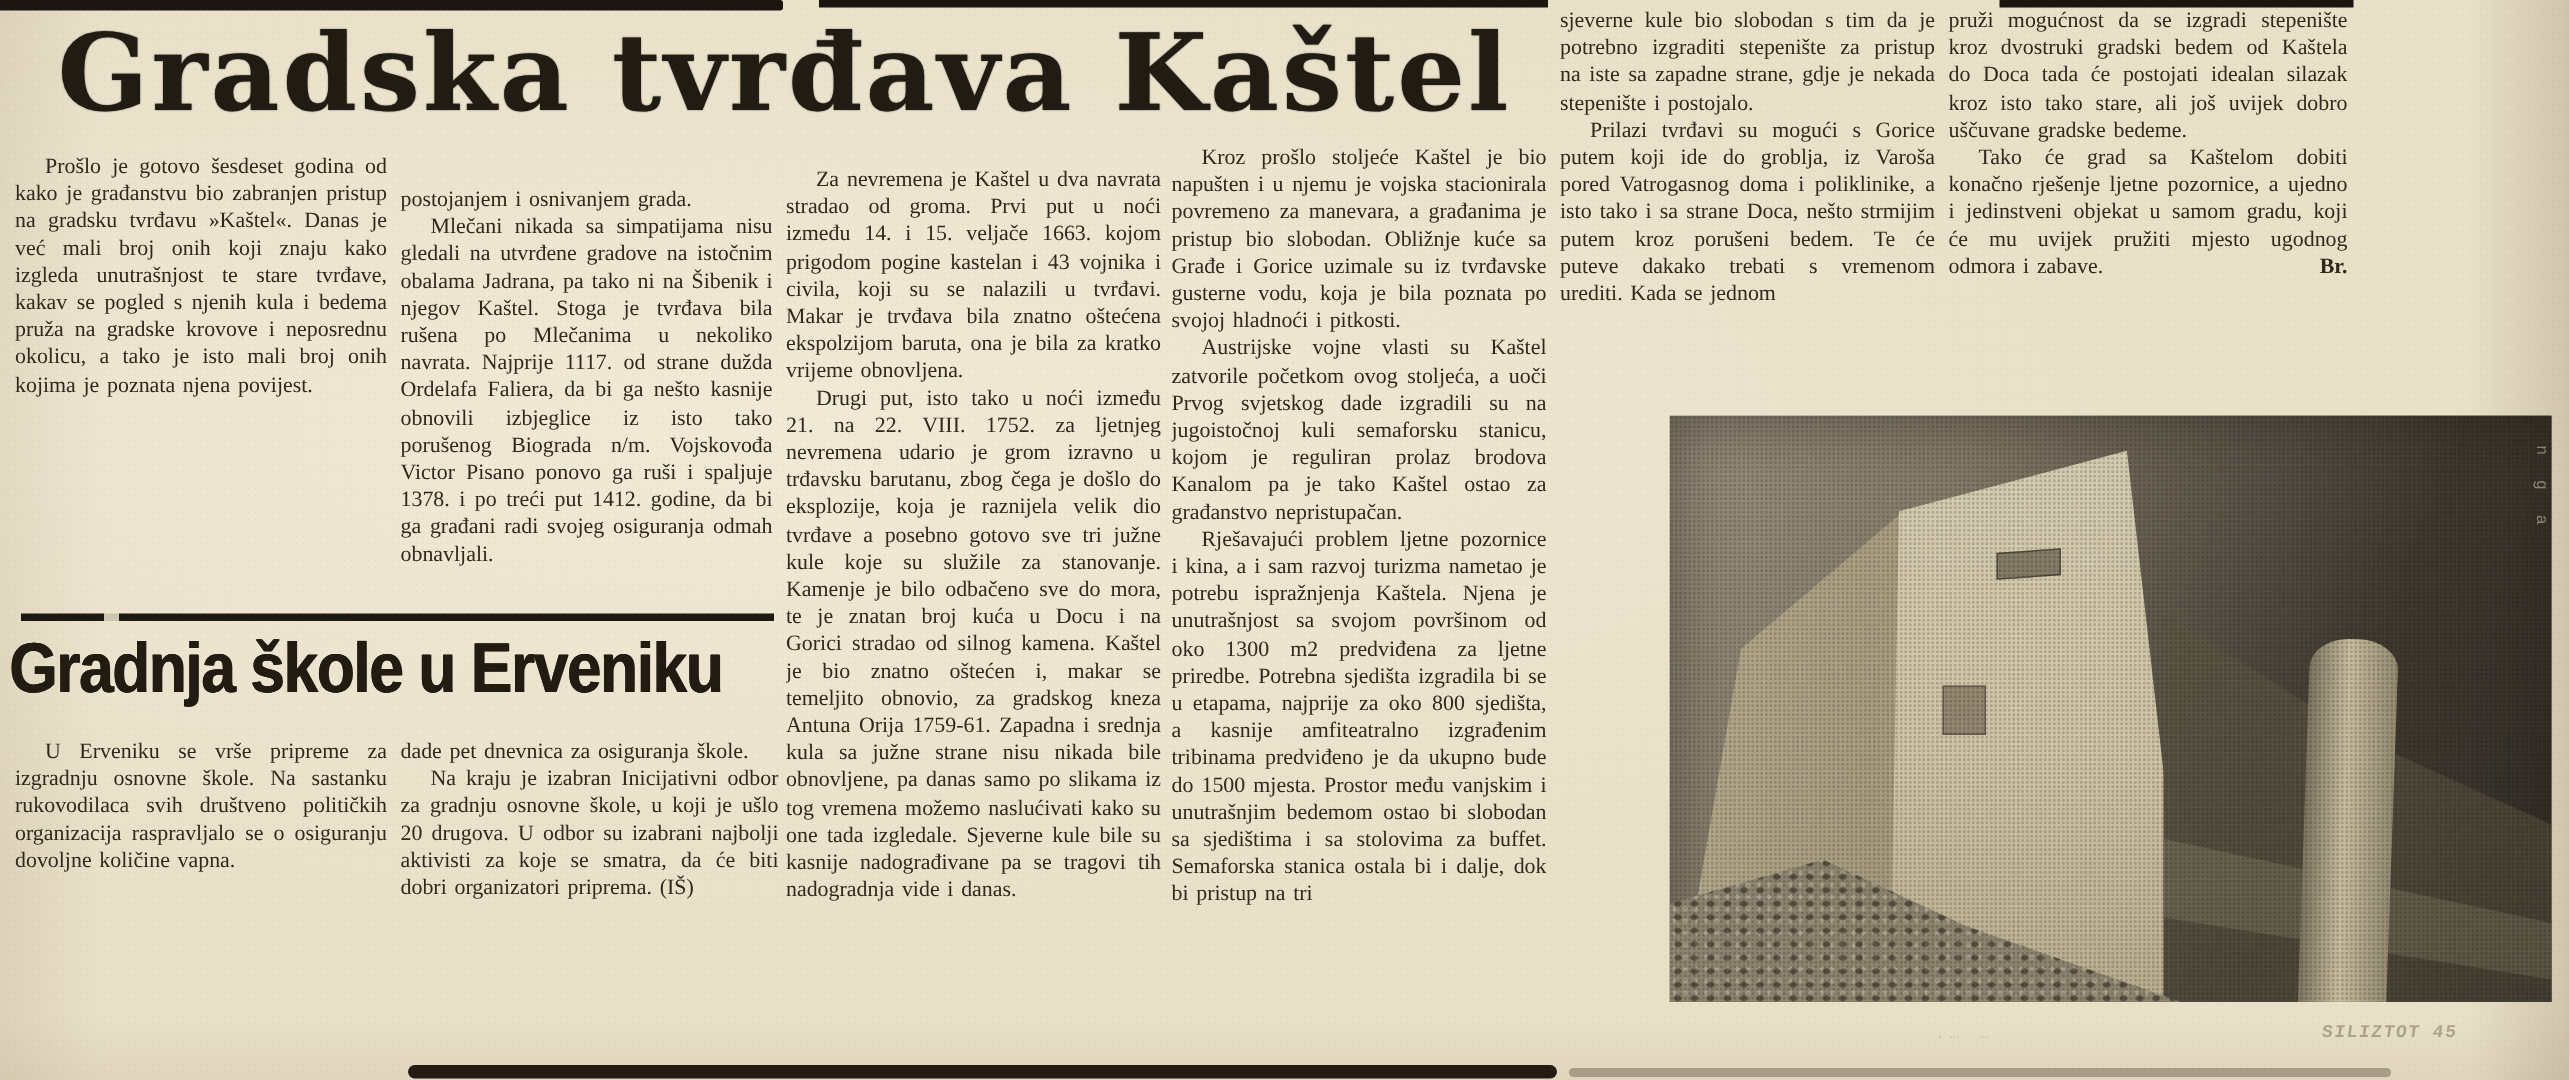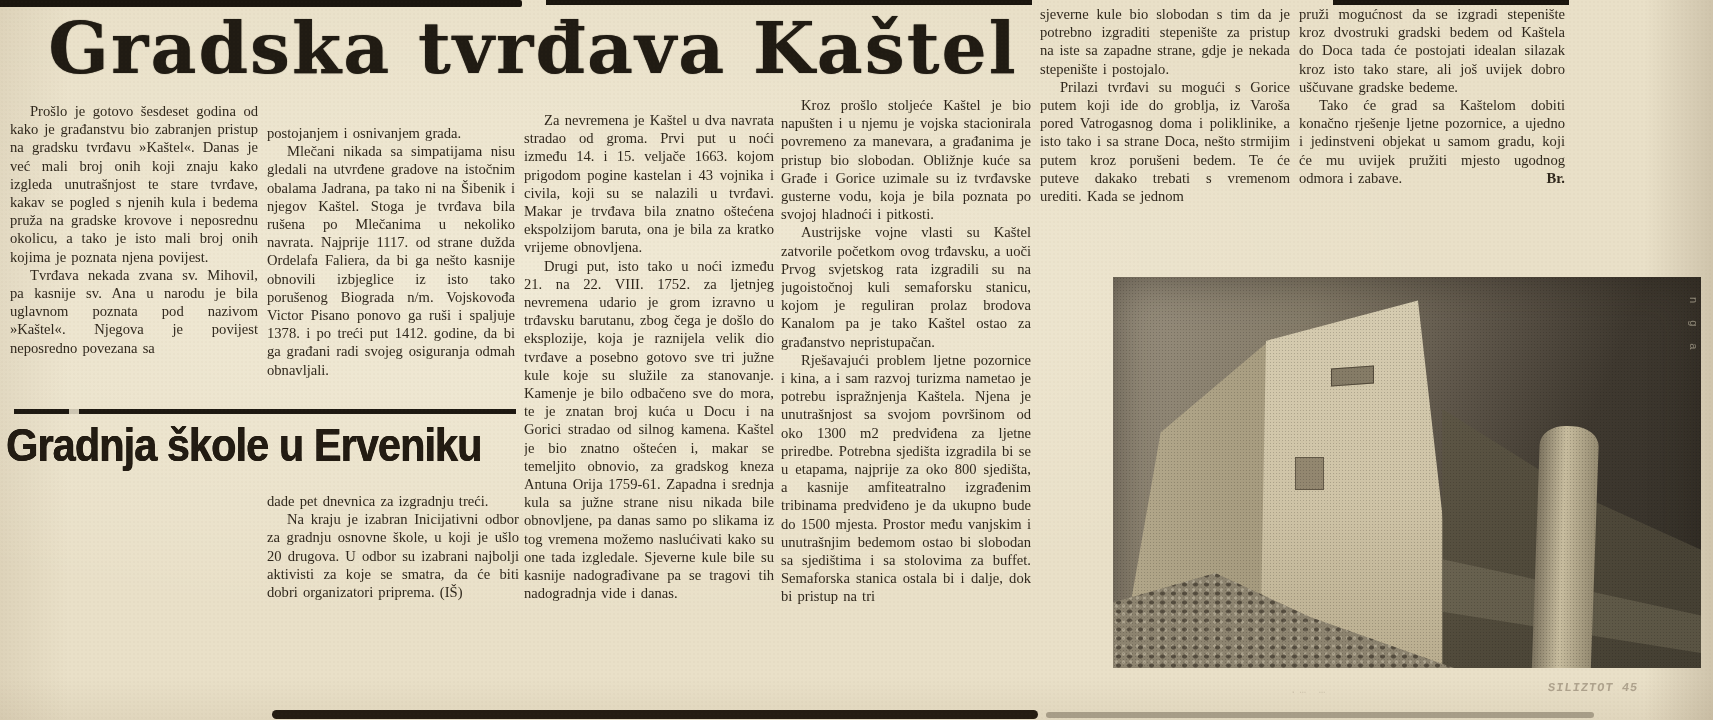--- a/index.html
+++ b/index.html
@@ -19,21 +19,21 @@
   
   .rule{position:absolute;background:#1a150e;}
   .rule-top-left{left:0;top:0;width:522px;height:7px;border-radius:0 2px 2px 0;}
   .rule-top-mid{left:546px;top:0;width:486px;height:5px;}
   .rule-top-right{left:1333px;top:0;width:236px;height:5px;}
   .divider2{left:14px;top:409px;width:502px;height:5px;
         background:linear-gradient(90deg,#1d1811 0 11%,rgba(29,24,17,.15) 11% 13%,#1d1811 13% 100%);}
   .band-dark{left:272px;top:710px;width:766px;height:9px;background:#241c12;border-radius:5px;}
   .band-light{left:1046px;top:712px;width:548px;height:6px;background:rgba(110,100,82,.5);border-radius:3px;}
   
-  .headline1{position:absolute;left:22px;top:4px;width:1022px;margin:0;
+  .headline1{position:absolute;left:12px;top:4px;width:1022px;margin:0;
         font-family:"DejaVu Serif", serif;font-weight:700;
         font-size:71px;line-height:88px;text-align:center;letter-spacing:2px;
         color:#201b13;text-shadow:0 0 1px rgba(32,27,19,.8);}
   .headline2{position:absolute;left:6px;top:416px;width:560px;margin:0;
         font-family:"Liberation Sans", sans-serif;font-weight:700;
         font-size:47px;line-height:58px;letter-spacing:-1px;color:#221b12;
         transform:scaleX(.88);transform-origin:left center;
         text-shadow:.7px 0 0 #221b12, 0 .4px 0 #221b12;}
   
   .col{position:absolute;text-align:justify;font-size:14.6px;line-height:18.2px;
@@ -99,57 +99,57 @@
 <div class="page">
 
   <div class="rule rule-top-left"></div>
   <div class="rule rule-top-mid"></div>
   <div class="rule rule-top-right"></div>
 
   <h1 class="headline1">Gradska tvrđava Kaštel</h1>
 
   <div class="col c1">
     <p class="p">Prošlo je gotovo šesdeset godina od kako je građanstvu bio zabranjen pristup na gradsku tvrđavu »Kaštel«. Danas je već mali broj onih koji znaju kako izgleda unutrašnjost te stare tvrđave, kakav se pogled s njenih kula i bedema pruža na gradske krovove i neposrednu okolicu, a tako je isto mali broj onih kojima je poznata njena povijest.</p>
-    <p class="p">Tvrđava nekada zvana sv. Mihovil, pa kasnije sv. Ana u narodu je bila uglavnom poznata pod nazivom »Kaštel«. Njegova je povijest neposredno povezana sa</p>
   </div>
 
   <div class="col c2">
     <p class="p cont">postojanjem i osnivanjem grada.</p>
     <p class="p">Mlečani nikada sa simpatijama nisu gledali na utvrđene gradove na istočnim obalama Jadrana, pa tako ni na Šibenik i njegov Kaštel. Stoga je tvrđava bila rušena po Mlečanima u nekoliko navrata. Najprije 1117. od strane dužda Ordelafa Faliera, da bi ga nešto kasnije obnovili izbjeglice iz isto tako porušenog Biograda n/m. Vojskovođa Victor Pisano ponovo ga ruši i spaljuje 1378. i po treći put 1412. godine, da bi ga građani radi svojeg osiguranja odmah obnavljali.</p>
   </div>
 
   <div class="col c3">
     <p class="p">Za nevremena je Kaštel u dva navrata stradao od groma. Prvi put u noći između 14. i 15. veljače 1663. kojom prigodom pogine kastelan i 43 vojnika i civila, koji su se nalazili u tvrđavi. Makar je trvđava bila znatno oštećena ekspolzijom baruta, ona je bila za kratko vrijeme obnovljena.</p>
     <p class="p">Drugi put, isto tako u noći između 21. na 22. VIII. 1752. za ljetnjeg nevremena udario je grom izravno u trđavsku barutanu, zbog čega je došlo do eksplozije, koja je raznijela velik dio tvrđave a posebno gotovo sve tri južne kule koje su služile za stanovanje. Kamenje je bilo odbačeno sve do mora, te je znatan broj kuća u Docu i na Gorici stradao od silnog kamena. Kaštel je bio znatno oštećen i, makar se temeljito obnovio, za gradskog kneza Antuna Orija 1759-61. Zapadna i srednja kula sa južne strane nisu nikada bile obnovljene, pa danas samo po slikama iz tog vremena možemo naslućivati kako su one tada izgledale. Sjeverne kule bile su kasnije nadograđivane pa se tragovi tih nadogradnja vide i danas.</p>
   </div>
 
   <div class="col c4">
     <p class="p">Kroz prošlo stoljeće Kaštel je bio napušten i u njemu je vojska stacionirala povremeno za manevara, a građanima je pristup bio slobodan. Obližnje kuće sa Građe i Gorice uzimale su iz tvrđavske gusterne vodu, koja je bila poznata po svojoj hladnoći i pitkosti.</p>
-    <p class="p">Austrijske vojne vlasti su Kaštel zatvorile početkom ovog trđavsku, a uoči Prvog svjetskog rata izgradili su na jugoistočnoj kuli semaforsku stanicu, kojom je reguliran prolaz brodova Kanalom pa je tako Kaštel ostao za građanstvo nepristupačan.</p>
+    <p class="p">Austrijske vojne vlasti su Kaštel zatvorile početkom ovog stoljeća, a uoči Prvog svjetskog dade izgradili su na jugoistočnoj kuli semaforsku stanicu, kojom je reguliran prolaz brodova Kanalom pa je tako Kaštel ostao za građanstvo nepristupačan.</p>
     <p class="p">Rješavajući problem ljetne pozornice i kina, a i sam razvoj turizma nametao je potrebu ispražnjenja Kaštela. Njena je unutrašnjost sa svojom površinom od oko 1300 m2 predviđena za ljetne priredbe. Potrebna sjedišta izgradila bi se u etapama, najprije za oko 800 sjedišta, a kasnije amfiteatralno izgrađenim tribinama predviđeno je da ukupno bude do 1500 mjesta. Prostor među vanjskim i unutrašnjim bedemom ostao bi slobodan sa sjedištima i sa stolovima za buffet. Semaforska stanica ostala bi i dalje, dok bi pristup na tri</p>
   </div>
 
   <div class="col c6">
     <p class="p cont">pruži mogućnost da se izgradi stepenište kroz dvostruki gradski bedem od Kaštela do Doca tada će postojati idealan silazak kroz isto tako stare, ali još uvijek dobro uščuvane gradske bedeme.</p>
     <p class="p"><span>Tako će grad sa Kaštelom dobiti konačno rješenje ljetne pozornice, a ujedno i jedinstveni objekat u samom gradu, koji će mu uvijek pružiti mjesto ugodnog odmora i zabave.</span> <span class="byline">Br.</span></p>
   </div>
 
   <div class="col c5">
     <p class="p cont">sjeverne kule bio slobodan s tim da je potrebno izgraditi stepenište za pristup na iste sa zapadne strane, gdje je nekada stepenište i postojalo.</p>
     <p class="p">Prilazi tvrđavi su mogući s Gorice putem koji ide do groblja, iz Varoša pored Vatrogasnog doma i poliklinike, a isto tako i sa strane Doca, nešto strmijim putem kroz porušeni bedem. Te će puteve dakako trebati s vremenom urediti. Kada se jednom</p>
   </div>
 
   <div class="rule divider2"></div>
   <h2 class="headline2">Gradnja škole u Erveniku</h2>
 
   <div class="col a1">
+    <p class="p">U Erveniku se vrše pripreme za izgradnju osnovne škole. Na sastanku rukovodilaca svih društveno političkih organizacija raspravljalo se o osiguranju dovoljne količine vapna.</p>
   </div>
 
   <div class="col a2">
-    <p class="p cont">dade pet dnevnica za izgradnju treći.</p>
+    <p class="p cont">dade pet dnevnica za osiguranja škole.</p>
     <p class="p">Na kraju je izabran Inicijativni odbor za gradnju osnovne škole, u koji je ušlo 20 drugova. U odbor su izabrani najbolji aktivisti za koje se smatra, da će biti dobri organizatori priprema. (IŠ)</p>
   </div>
 
   <div class="photo" role="img">
     <div class="ph ph-face-left"></div>
     <div class="ph ph-face-front"></div>
     <div class="ph ph-window1"></div>
     <div class="ph ph-window2"></div>
     <div class="ph ph-wall-right"></div>
     <div class="ph ph-ramp"></div>

